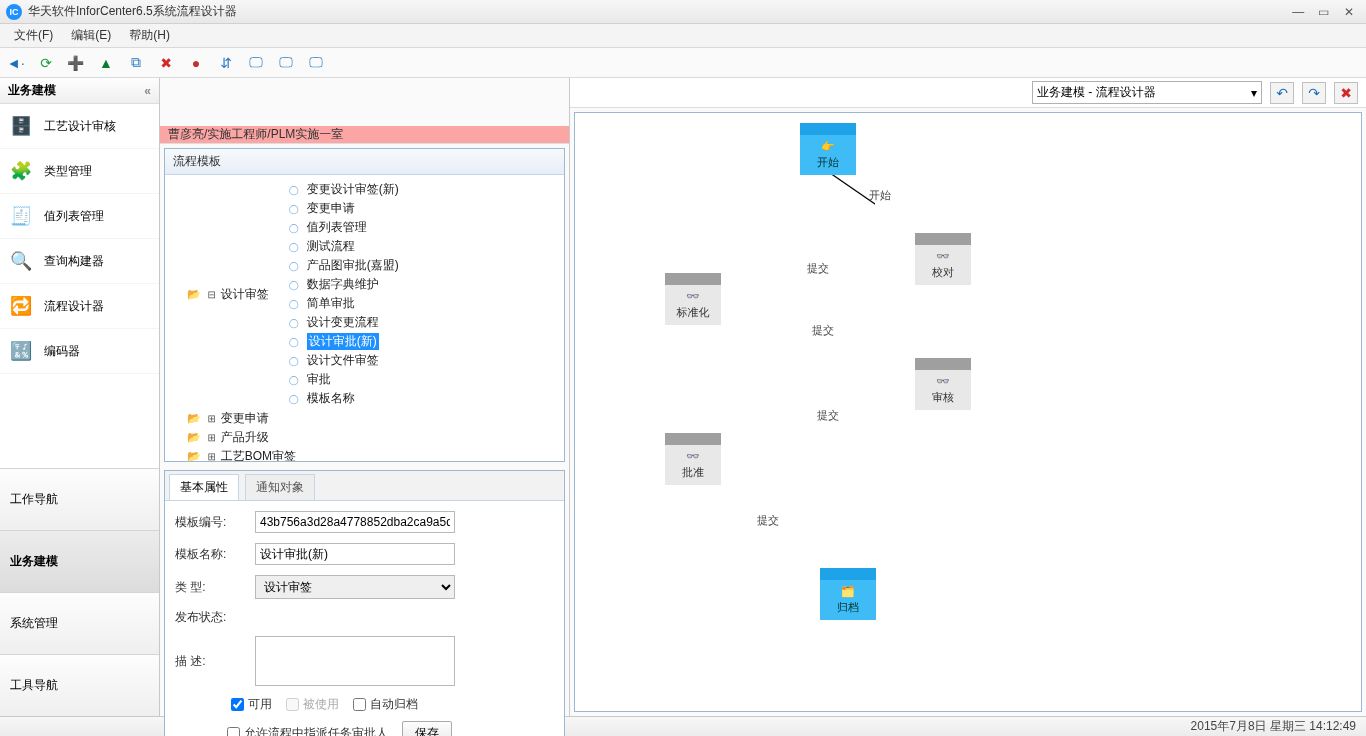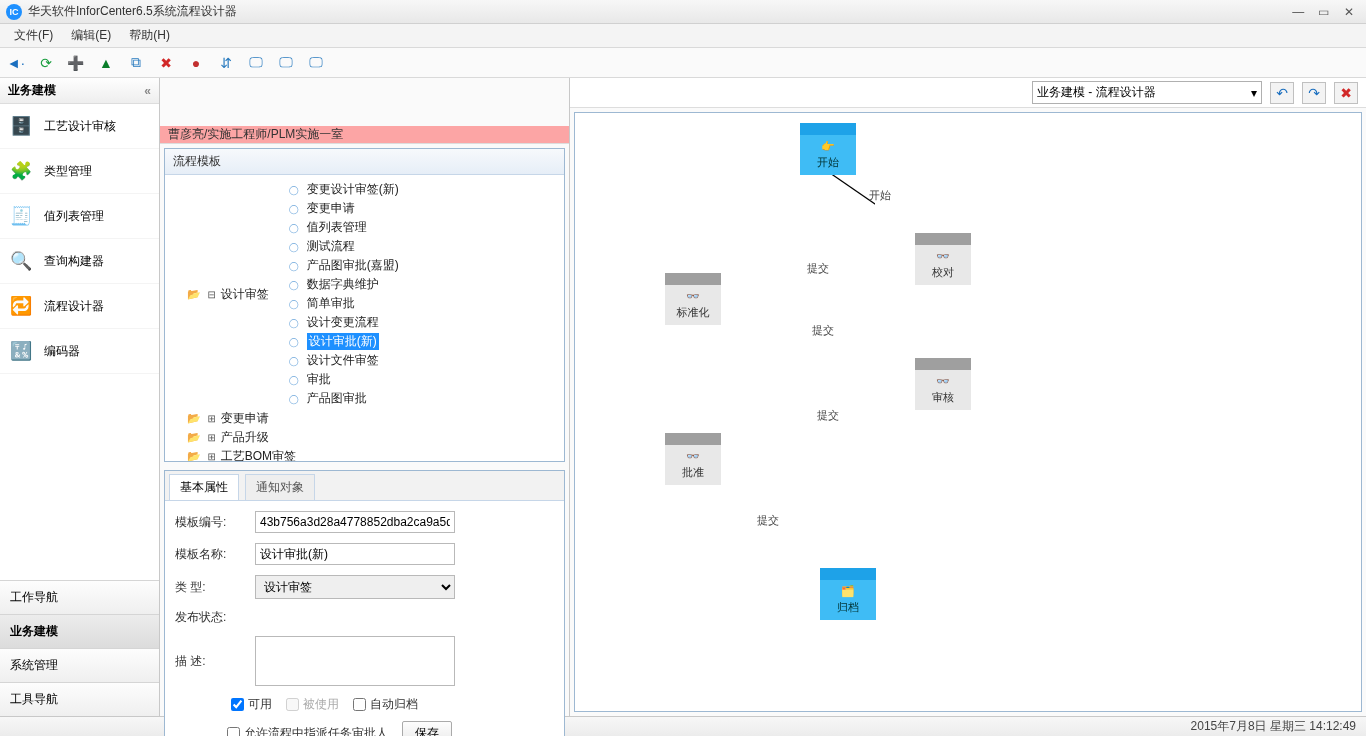--- a/index.html
+++ b/index.html
@@ -23,21 +23,21 @@
 .main { display:flex; height: calc(736px - 24px - 24px - 30px - 20px); }
 
 
 .left-nav { width: 160px; border-right: 1px solid #c8c8c8; display:flex; flex-direction:column; background:#fff;}
 .left-nav .nav-header { background: linear-gradient(#fefefe,#eeeeee); border-bottom:1px solid #ddd; display:flex; align-items:center; padding:4px 8px; font-weight:bold; justify-content:space-between;}
 .left-nav .nav-header .collapse { color:#888; cursor:pointer;}
 .left-nav .nav-items { flex:1; overflow:auto; }
 .left-nav .nav-item { display:flex; align-items:center; padding:10px 8px; gap:8px; cursor:pointer; border-bottom:1px solid #f4f4f4;}
 .left-nav .nav-item .nicon { width:28px; height:24px; display:flex; align-items:center; justify-content:center; font-size:18px;}
 .left-nav .bottom-stack { }
-.left-nav .stack-item { border-top:1px solid #d5d5d5; padding:8px 10px; background:linear-gradient(#fdfdfd,#efefef); cursor:pointer;}
+.left-nav .stack-item { border-top:1px solid #d5d5d5; padding:22px 10px; background:linear-gradient(#fdfdfd,#efefef); cursor:pointer;}
 .left-nav .stack-item.active { background:linear-gradient(#ececec,#dcdcdc); font-weight:bold;}
 
 
 .mid-col { width: 410px; border-right:1px solid #c8c8c8; display:flex; flex-direction:column; background:#fafafa; }
 .breadcrumb-row { height:30px; border-bottom:1px solid #ddd; display:flex; align-items:flex-end; padding:0 8px; background:#fca5a5;margin-top:48px;}
 .breadcrumb-row .bc-text { color:#333; }
 .panel-box { margin:4px; border:1px solid #9db8d2; background:#fff; display:flex; flex-direction:column;}
 .panel-box .ph { background:linear-gradient(#f7f9fc,#e6eef7); border-bottom:1px solid #c6d6e8; padding:4px 8px; font-weight:normal; color:#333;}
 .tree-box { flex:0 0 300px; }
 .tree { padding:4px 6px; height: 286px; overflow-y:scroll; }
@@ -205,21 +205,21 @@
                 <li class="leaf selected">
                   <span class="label-text">设计审批(新)</span>
                 </li>
                 <li class="leaf">
                   <span class="label-text">设计文件审签</span>
                 </li>
                 <li class="leaf">
                   <span class="label-text">审批</span>
                 </li>
                 <li class="leaf">
-                  <span class="label-text">产品图审批</span>
+                  <span class="label-text">模板名称</span>
                 </li>
               </ul>
           </li>
           <li class="folder">
               <span class="toggler">⊞</span>
               <span class="label-text">变更申请</span>
             </li>
           <li class="folder">
               <span class="toggler">⊞</span>
               <span class="label-text">产品升级</span>

